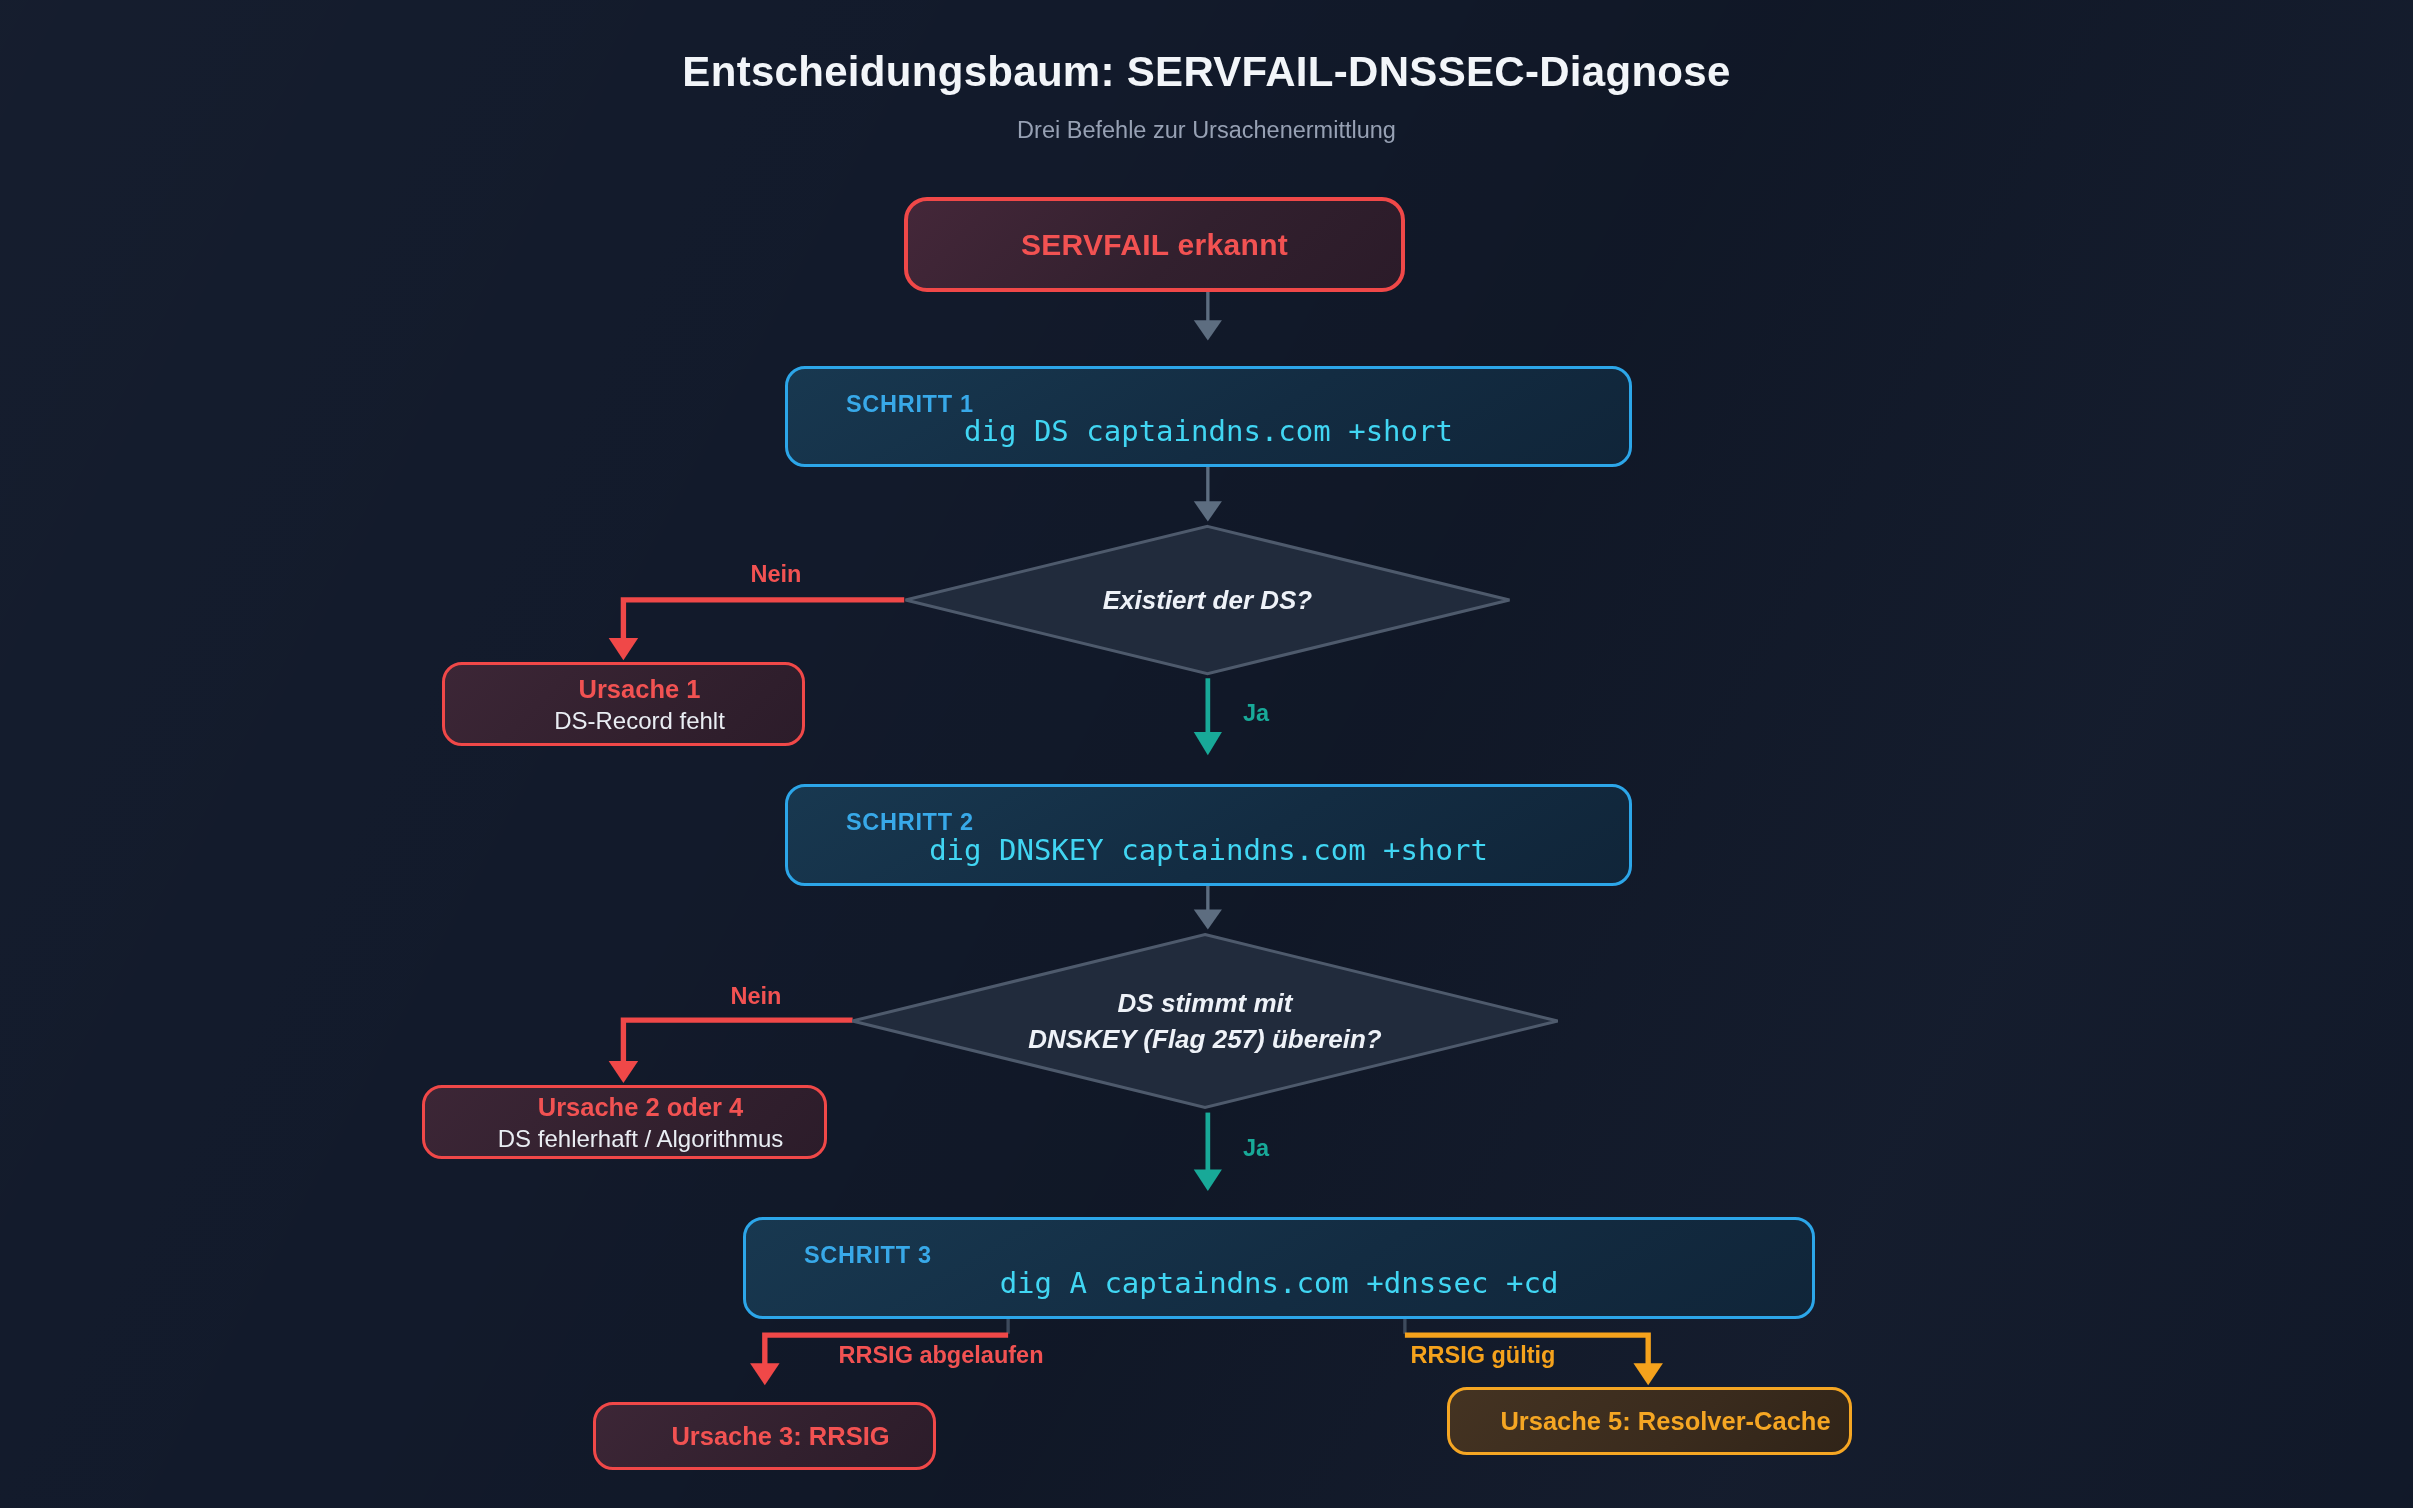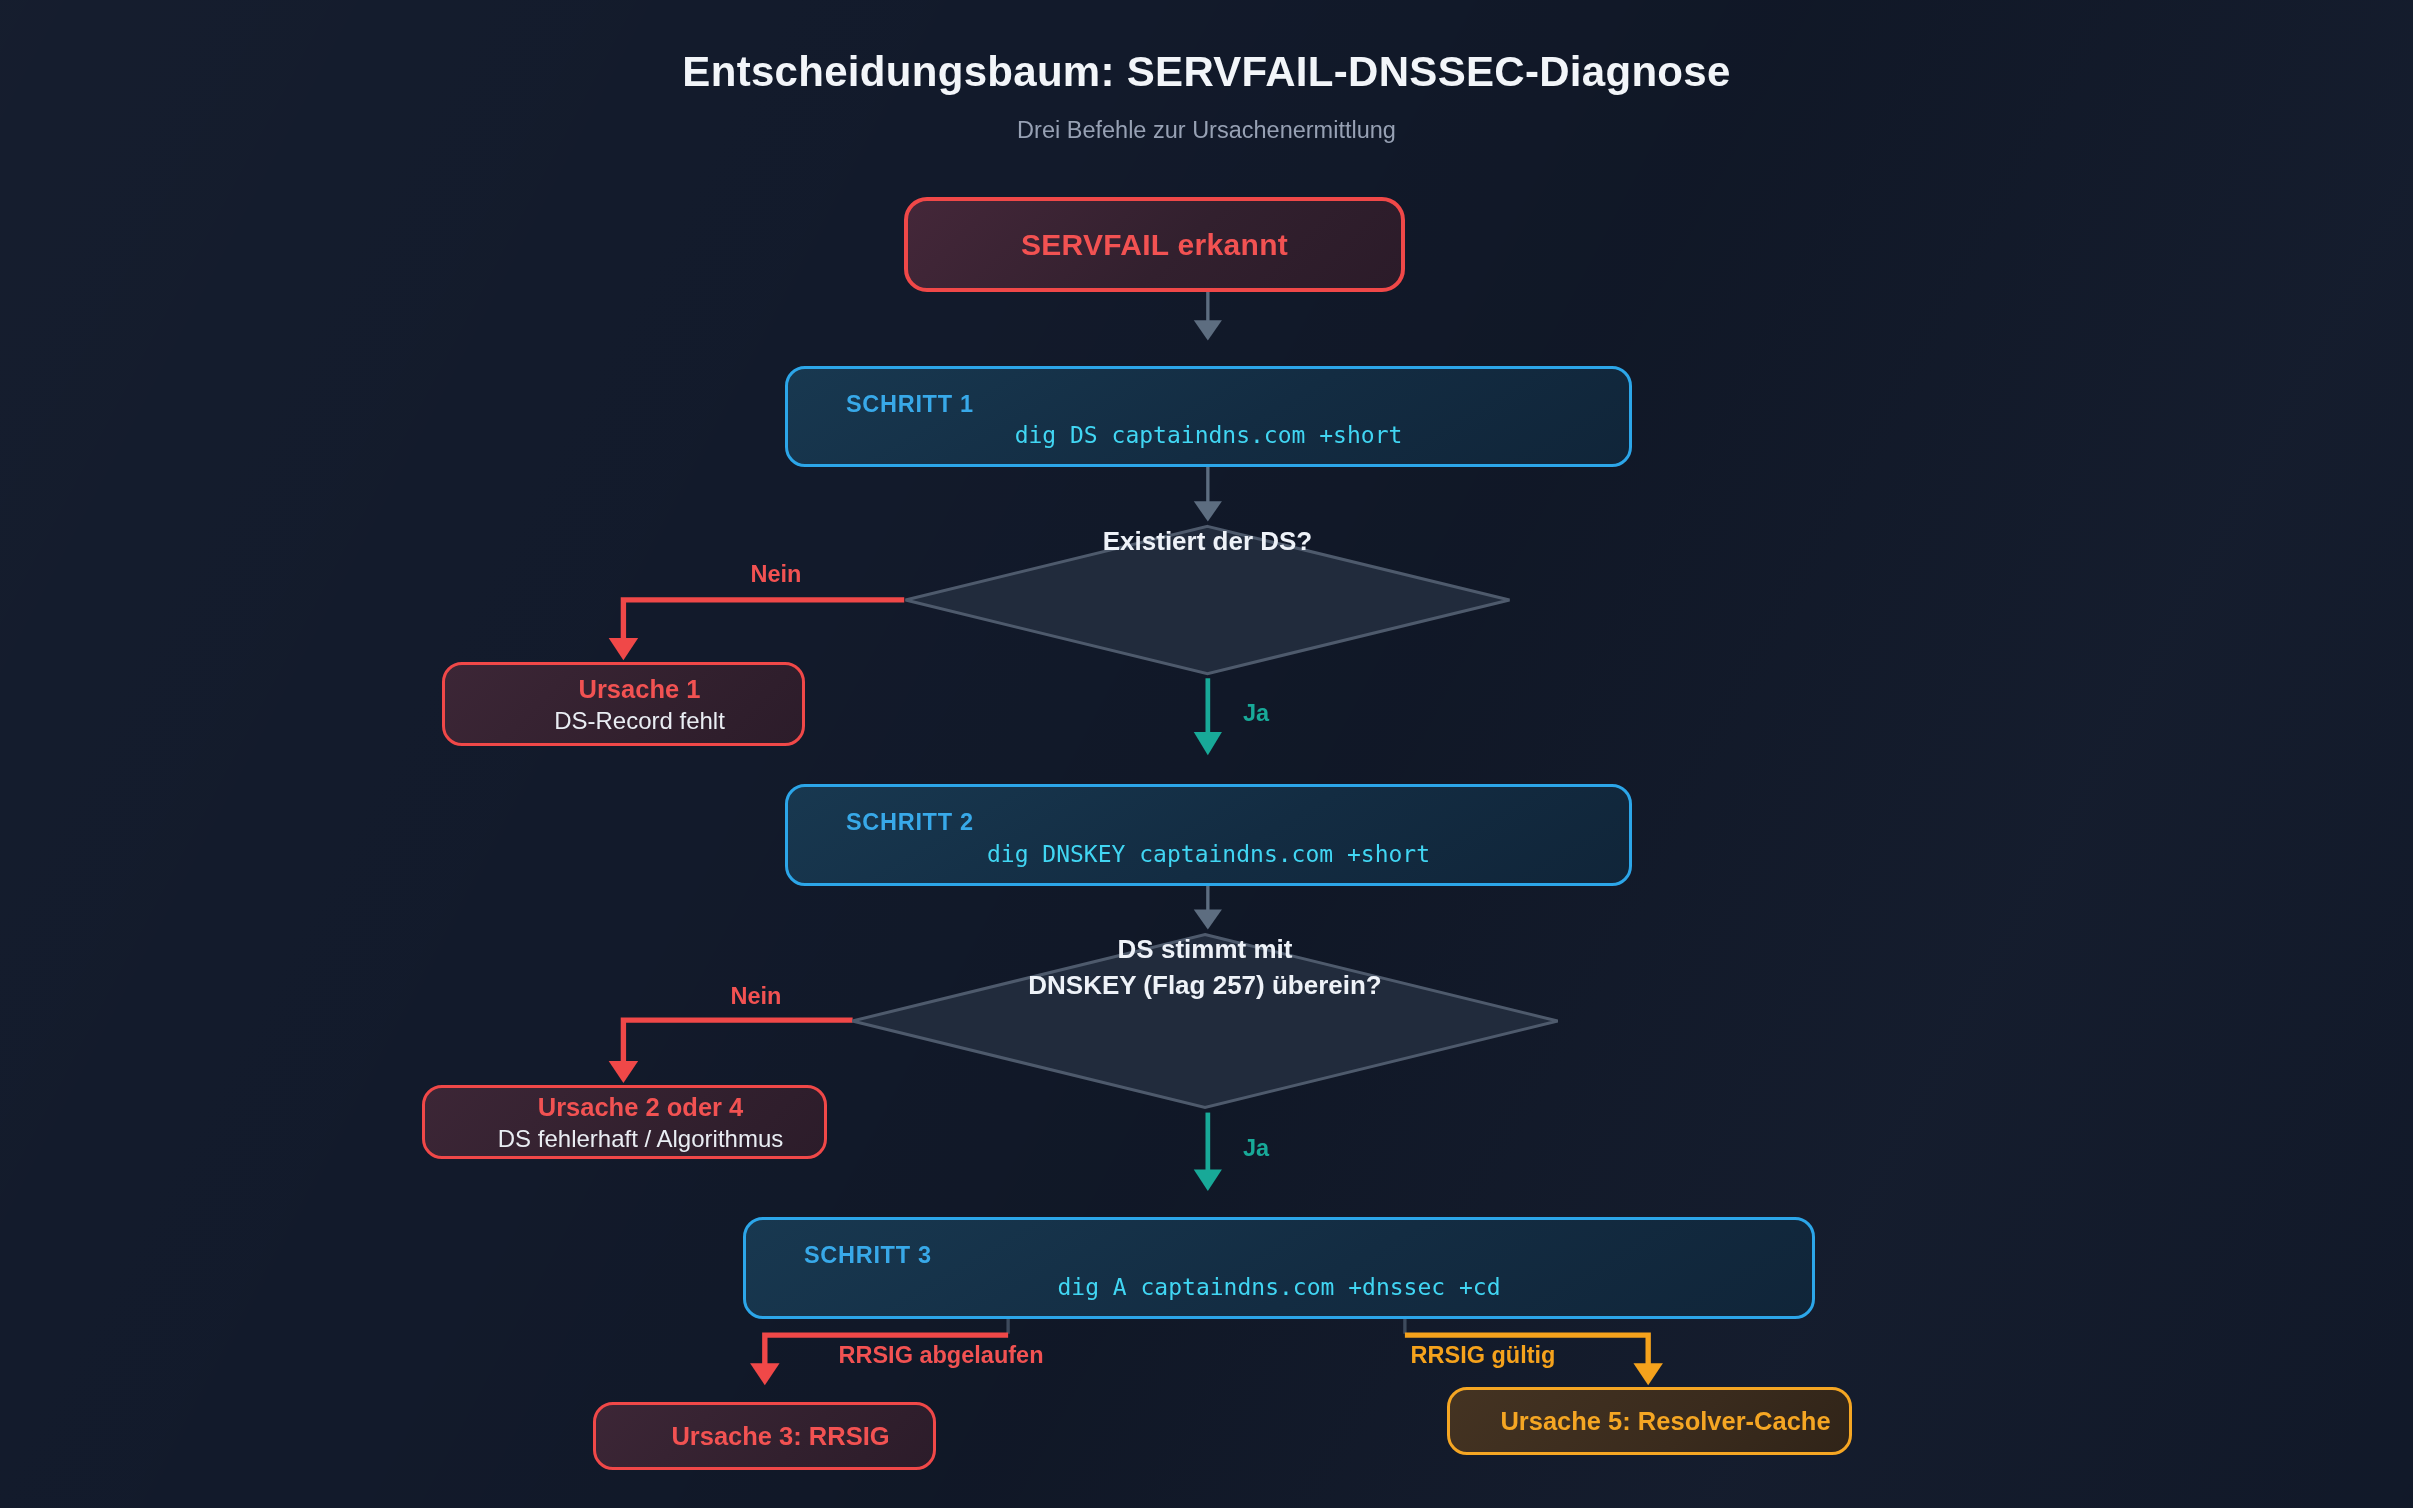--- a/index.html
+++ b/index.html
@@ -61,33 +61,34 @@
   .step2 { left: 785px; top: 760px; width: 847px; height: 102px; }
   .step3 { left: 743px; top: 1193px; width: 1072px; height: 102px; }
   .step-label {
     position: absolute; left: 58px; top: 21.5px;
     color: #38a9e9; font-size: 23.5px; font-weight: 700; letter-spacing: 0.7px;
   }
   .step-code {
     position: absolute; left: 0; right: 0; bottom: 16px;
     text-align: center;
     font-family: "DejaVu Sans Mono", "Liberation Mono", monospace;
-    font-size: 23px; font-weight: 400;
+    font-size: 29px; font-weight: 400;
     color: #41d6f3;
   }
 
   .diamond { position: absolute; }
   .diamond svg { position: absolute; left: 0; top: 0; }
   .diamond-text {
     position: absolute; inset: 0;
     display: flex; flex-direction: column;
-    align-items: center; justify-content: flex-start;
+    align-items: center; justify-content: center;
     text-align: center;
     color: #eef2f8; font-size: 26px; font-weight: 700;
     line-height: 36px;
+    font-style: italic;
   }
   .d1 { left: 902px; top: 523px;  width: 611px;  height: 154px; }
   .d2 { left: 849px; top: 931px; width: 712px; height: 180px; }
 
   .cause-node {
     border: 3.4px solid #f04848;
     border-radius: 20px;
     background: linear-gradient(135deg, #3c2636 0%, #32202e 60%, #2c1c2a 100%);
     display: flex; flex-direction: column;
     align-items: center; justify-content: center;

